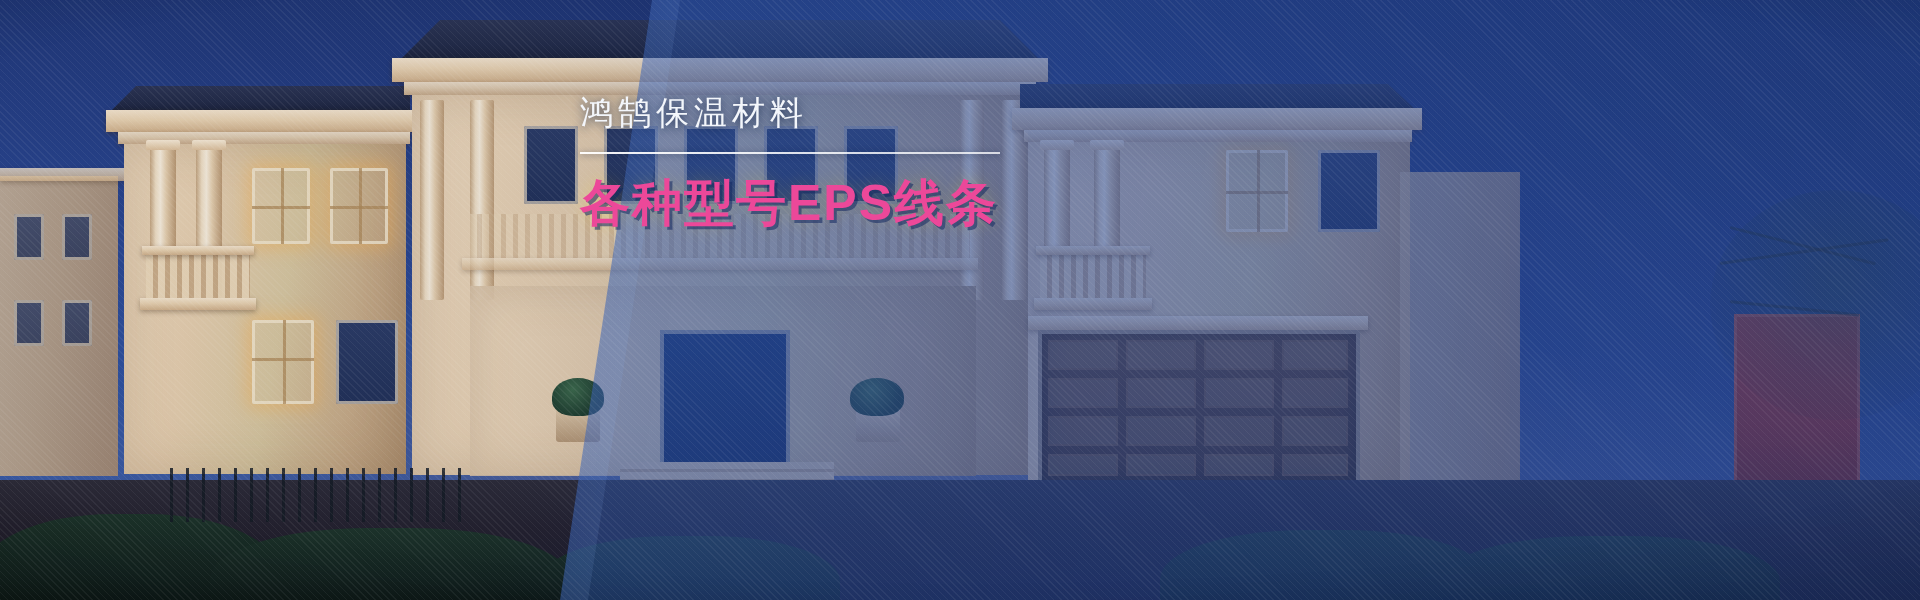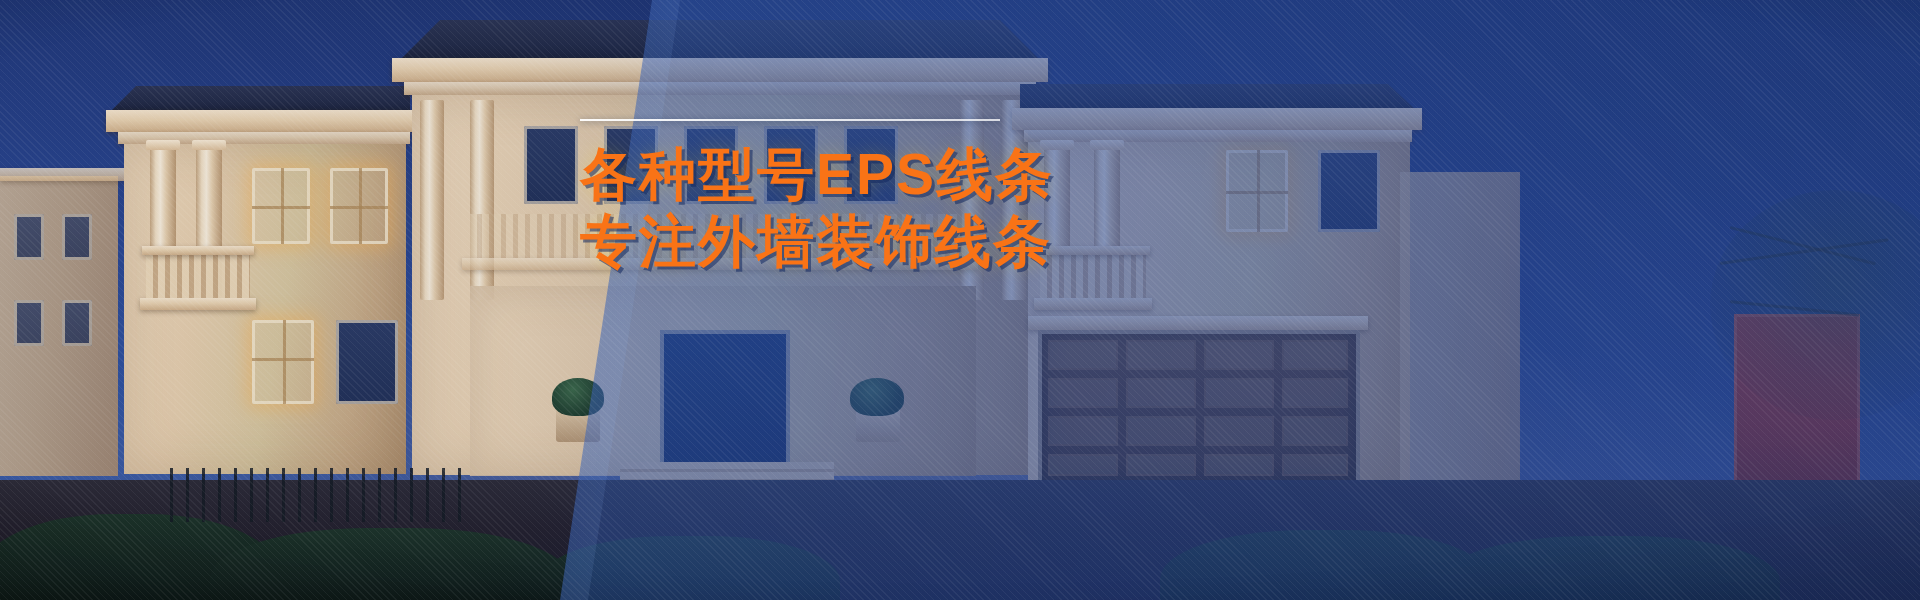--- a/index.html
+++ b/index.html
@@ -154,22 +154,22 @@
     white-space:nowrap;
   }
   .rule{
     margin-top:23px;
     width:420px;height:2px;
     background:linear-gradient(90deg,rgba(255,255,255,.95),rgba(255,255,255,.75));
     box-shadow:0 1px 6px rgba(10,25,60,.5);
   }
   .head{
     margin-top:22px;
-    color:#f97316;
-    font-size:57px;
+    color:#ec4899;
+    font-size:50px;
     font-weight:bold;
     line-height:1.10;
     letter-spacing:2px;
     white-space:nowrap;
     text-shadow:3px 3px 0 rgba(18,40,96,.55), 0 0 18px rgba(255,215,0,.22);
   }
   .head.l2{margin-top:4px;}
   .tag{
     margin-top:30px;
     color:#eef2f9;
@@ -320,18 +320,18 @@
   <div style="position:absolute;left:170px;bottom:78px;width:300px;height:54px;
               background:repeating-linear-gradient(90deg,rgba(20,25,30,.85) 0 3px,rgba(0,0,0,0) 3px 16px);"></div>
 
   <div class="tint"></div>
   <div class="diag-panel"></div>
   <div class="diag-edge"></div>
   <div class="hatch"></div>
   <div class="vignette"></div>
 
   <div class="copy">
+    <div class="brand">鸿鹄保温材料</div>
     <div class="rule"></div>
     <div class="head l1">各种型号EPS线条</div>
-    <div class="head l2">专注外墙装饰线条</div>
   </div>
 
 </div>
 
 </body></html>

